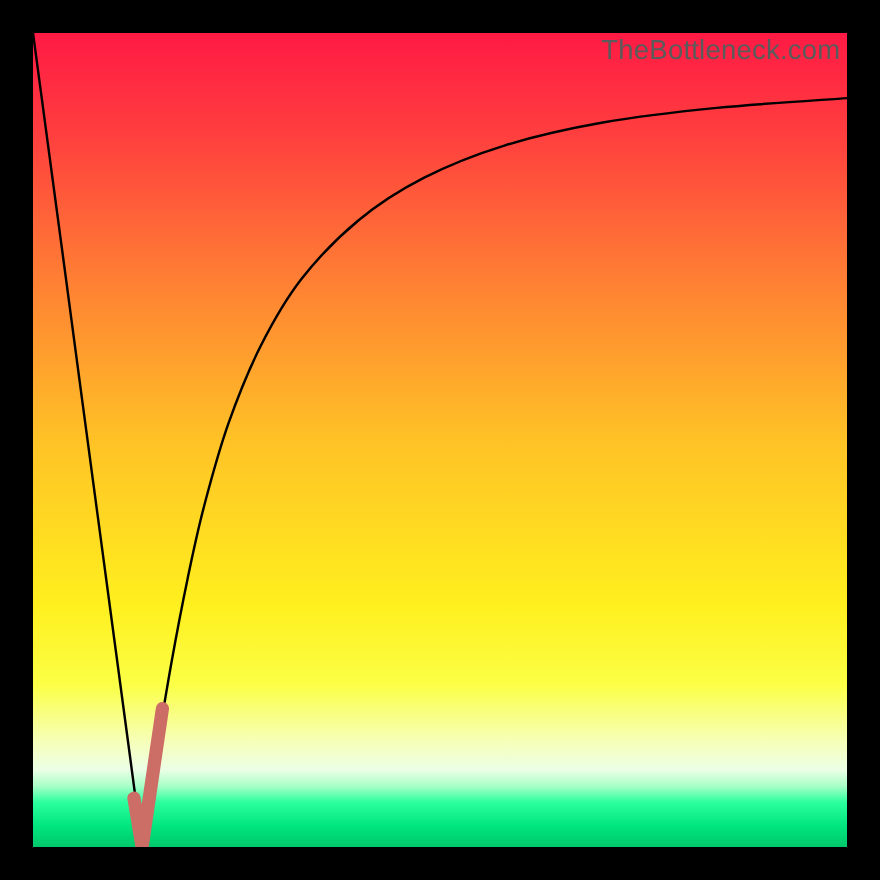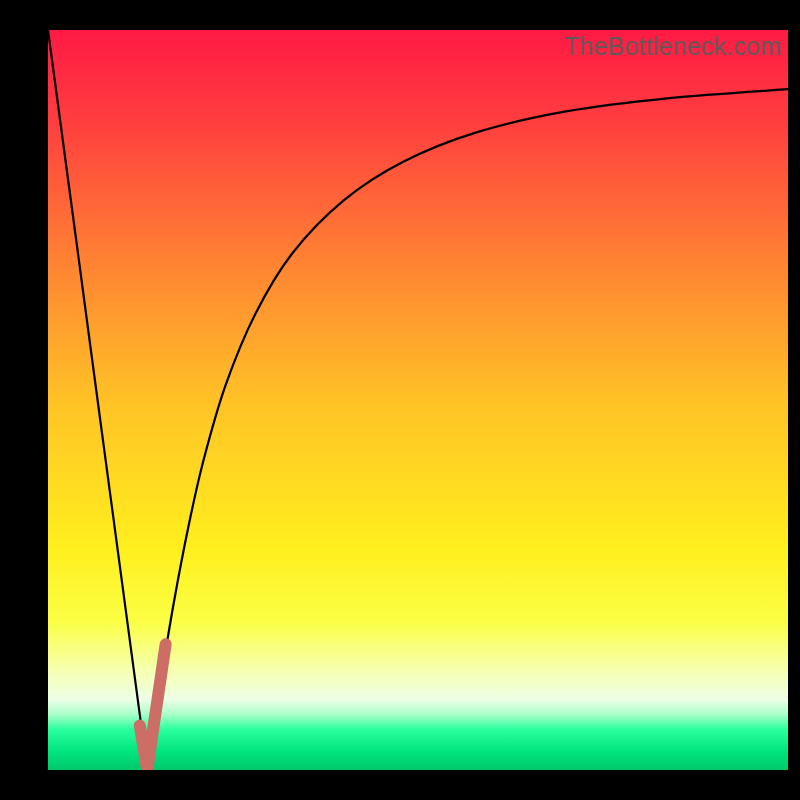--- a/index.html
+++ b/index.html
@@ -11,21 +11,21 @@
     overflow: hidden;
   }
   .frame {
     position: relative;
     width: 800px;
     height: 800px;
     background: #000;
   }
   .plot-area {
     position: absolute;
-    left: 48px;
+    left: 30px;
     top: 30px;
     width: 740px;
     height: 740px;
     overflow: hidden;
   }
   .gradient {
     position: absolute;
     left: 0; top: 0; right: 0; bottom: 0;
   }
   .watermark {

